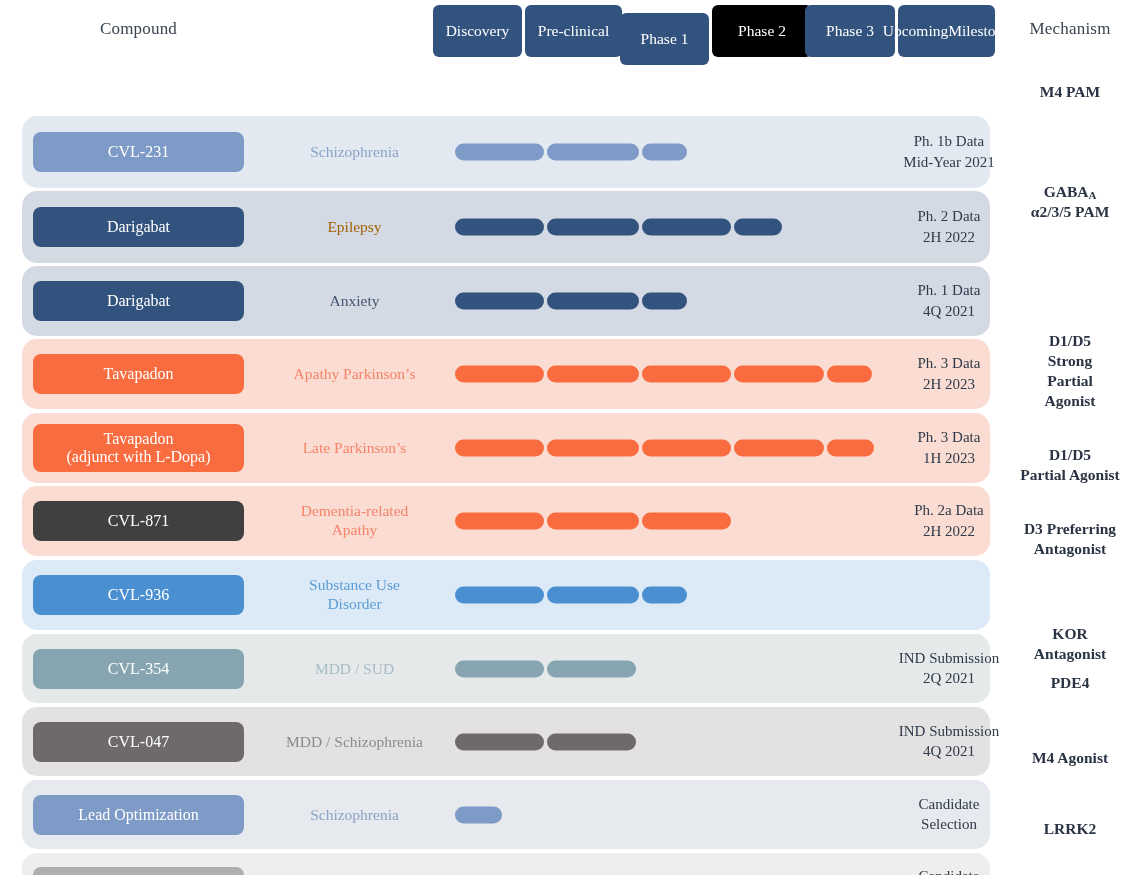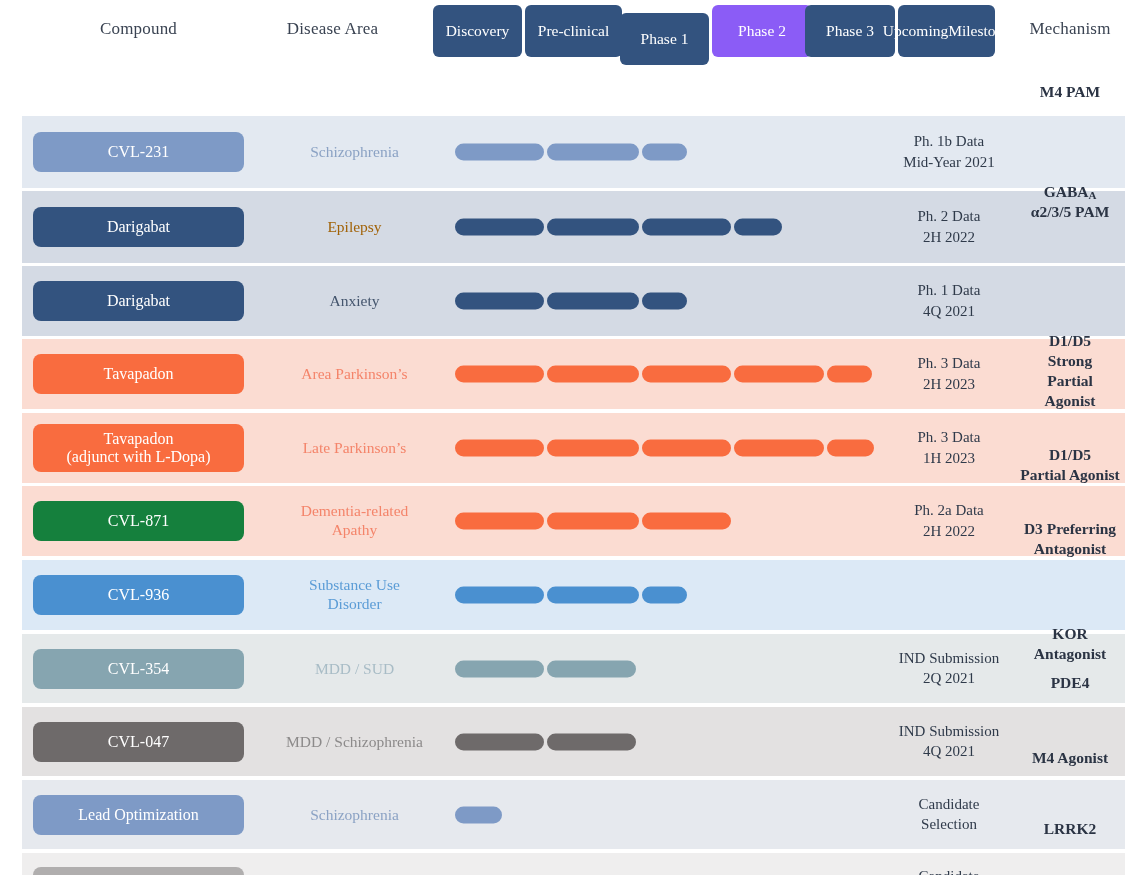--- a/index.html
+++ b/index.html
@@ -38,22 +38,23 @@
     font-size: 15.5px;
     line-height: 1.12;
     padding: 0 3px;
   }
 
   
   #rows { position: relative; width: 1143px; }
   .row {
     position: absolute;
     left: 22px;
-    width: 1103px;
+    width: 968px;
     overflow: visible;
+    border-radius: 15px;
   }
 
   .cmp-box {
     position: absolute;
     left: 11px;
     top: 50%;
     transform: translateY(-50%);
     width: 211px;
     height: 40px;
     border-radius: 8px;
@@ -115,34 +116,33 @@
     line-height: 1.3;
     color: #2b3444;
   }
   .mech sub { font-size: 11px; vertical-align: baseline; position: relative; bottom: -2px; }
 </style>
 </head>
 <body>
 
 <div id="header">
     <div class="hdr-plain" style="left: 22px; width: 233px;">Compound</div>
-    <div class="hdr-plain" style="left: 240px; width: 185px;">Disease Area</div>
     <div class="hdr-plain" style="left: 1000px; width: 140px;">Mechanism</div>
     <div class="hdr-tab" style="left: 433px; width: 89px; background: rgb(51, 83, 127);">
       <span>Discovery</span>
     </div>
     <div class="hdr-tab" style="left: 525px; width: 97px; background: rgb(51, 83, 127);">
       <span>Pre-</span>
       <br>
       <span>clinical</span>
     </div>
     <div class="hdr-tab" style="left: 620px; width: 89px; background: rgb(51, 83, 127); margin-top: 8px;">
       <span>Phase 1</span>
     </div>
-    <div class="hdr-tab" style="left: 712px; width: 100px; background: #8b5cf6;">
+    <div class="hdr-tab" style="left: 712px; width: 100px; background: #000000;">
       <span>Phase 2</span>
     </div>
     <div class="hdr-tab" style="left: 805px; width: 90px; background: rgb(51, 83, 127);">
       <span>Phase 3</span>
     </div>
     <div class="hdr-tab" style="left: 898px; width: 97px; background: rgb(51, 83, 127);">
       <span>Upcoming</span>
       <br>
       <span>Milestone</span>
     </div>
@@ -174,21 +174,21 @@
       <div class="disease" style="color: rgb(68, 85, 109);">Anxiety</div>
       <div class="bars">
         <div class="bar" style="left: 22px; width: 89px; background: rgb(51, 83, 127);"></div>
         <div class="bar" style="left: 114px; width: 92px; background: rgb(51, 83, 127);"></div>
         <div class="bar" style="left: 209px; width: 45px; background: rgb(51, 83, 127);"></div>
       </div>
       <div class="milestone">Ph. 1 Data<br>4Q 2021</div>
     </div>
     <div class="row" style="top: 281px; height: 70px; background: rgb(251, 220, 210);">
       <div class="cmp-box" style="background: rgb(249, 108, 63);">Tavapadon</div>
-      <div class="disease" style="color: rgb(244, 132, 106);">Area Parkinson’s</div>
+      <div class="disease" style="color: rgb(244, 132, 106);">Apathy Parkinson’s</div>
       <div class="bars">
         <div class="bar" style="left: 22px; width: 89px; background: rgb(249, 108, 63);"></div>
         <div class="bar" style="left: 114px; width: 92px; background: rgb(249, 108, 63);"></div>
         <div class="bar" style="left: 209px; width: 89px; background: rgb(249, 108, 63);"></div>
         <div class="bar" style="left: 301px; width: 90px; background: rgb(249, 108, 63);"></div>
         <div class="bar" style="left: 394px; width: 45px; background: rgb(249, 108, 63);"></div>
       </div>
       <div class="milestone">Ph. 3 Data<br>2H 2023</div>
     </div>
     <div class="row" style="top: 355px; height: 70px; background: rgb(251, 220, 210);">
@@ -197,21 +197,21 @@
       <div class="bars">
         <div class="bar" style="left: 22px; width: 89px; background: rgb(249, 108, 63);"></div>
         <div class="bar" style="left: 114px; width: 92px; background: rgb(249, 108, 63);"></div>
         <div class="bar" style="left: 209px; width: 89px; background: rgb(249, 108, 63);"></div>
         <div class="bar" style="left: 301px; width: 90px; background: rgb(249, 108, 63);"></div>
         <div class="bar" style="left: 394px; width: 47px; background: rgb(249, 108, 63);"></div>
       </div>
       <div class="milestone">Ph. 3 Data<br>1H 2023</div>
     </div>
     <div class="row" style="top: 428px; height: 70px; background: rgb(251, 220, 210);">
-      <div class="cmp-box" style="background: #15803d;">CVL-871</div>
+      <div class="cmp-box" style="background: #404040;">CVL-871</div>
       <div class="disease" style="color: rgb(244, 132, 106);">Dementia-related<br>Apathy</div>
       <div class="bars">
         <div class="bar" style="left: 22px; width: 89px; background: rgb(249, 108, 63);"></div>
         <div class="bar" style="left: 114px; width: 92px; background: rgb(249, 108, 63);"></div>
         <div class="bar" style="left: 209px; width: 89px; background: rgb(249, 108, 63);"></div>
       </div>
       <div class="milestone">Ph. 2a Data<br>2H 2022</div>
     </div>
     <div class="row" style="top: 502px; height: 70px; background: rgb(220, 233, 246);">
       <div class="cmp-box" style="background: rgb(74, 144, 208);">CVL-936</div>

